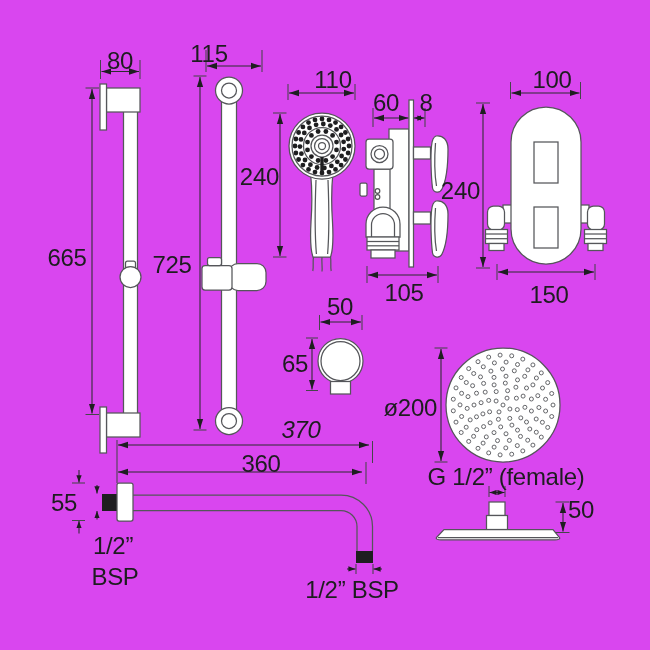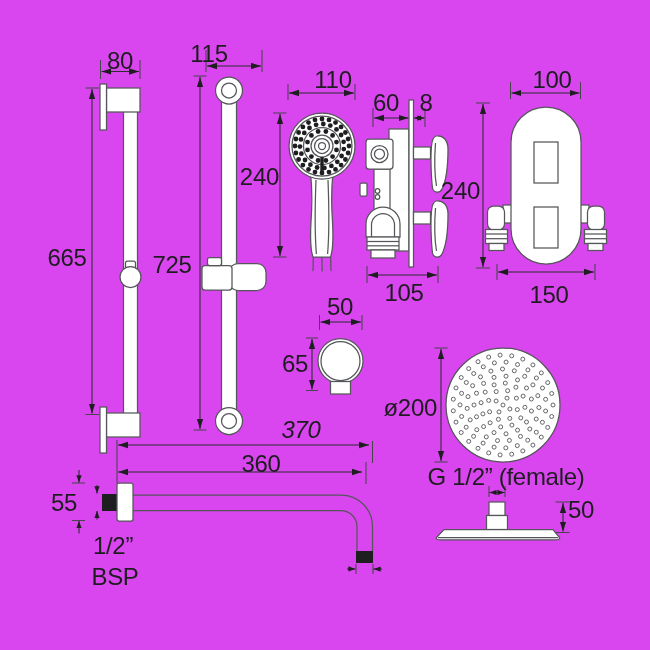--- a/index.html
+++ b/index.html
@@ -396,14 +396,15 @@
 <div class="lbl c" style="left:340px;top:294px;">50</div>
 <div class="lbl r" style="left:308px;top:351px;">65</div>
 <div class="lbl r" style="left:437px;top:395px;">ø200</div>
 <div class="lbl c" style="left:506px;top:464px;">G 1/2” (female)</div>
 <div class="lbl" style="left:568px;top:497px;">50</div>
 <div class="lbl c" style="left:301px;top:417px;font-style:italic;">370</div>
 <div class="lbl c" style="left:261px;top:451px;">360</div>
 <div class="lbl r" style="left:77px;top:490px;">55</div>
 <div class="lbl c" style="left:113px;top:533px;">1/2”</div>
 <div class="lbl c" style="left:115px;top:564px;">BSP</div>
+<div class="lbl c" style="left:352px;top:577px;">1/2” BSP</div>
 
 </div>
 
 </body></html>

